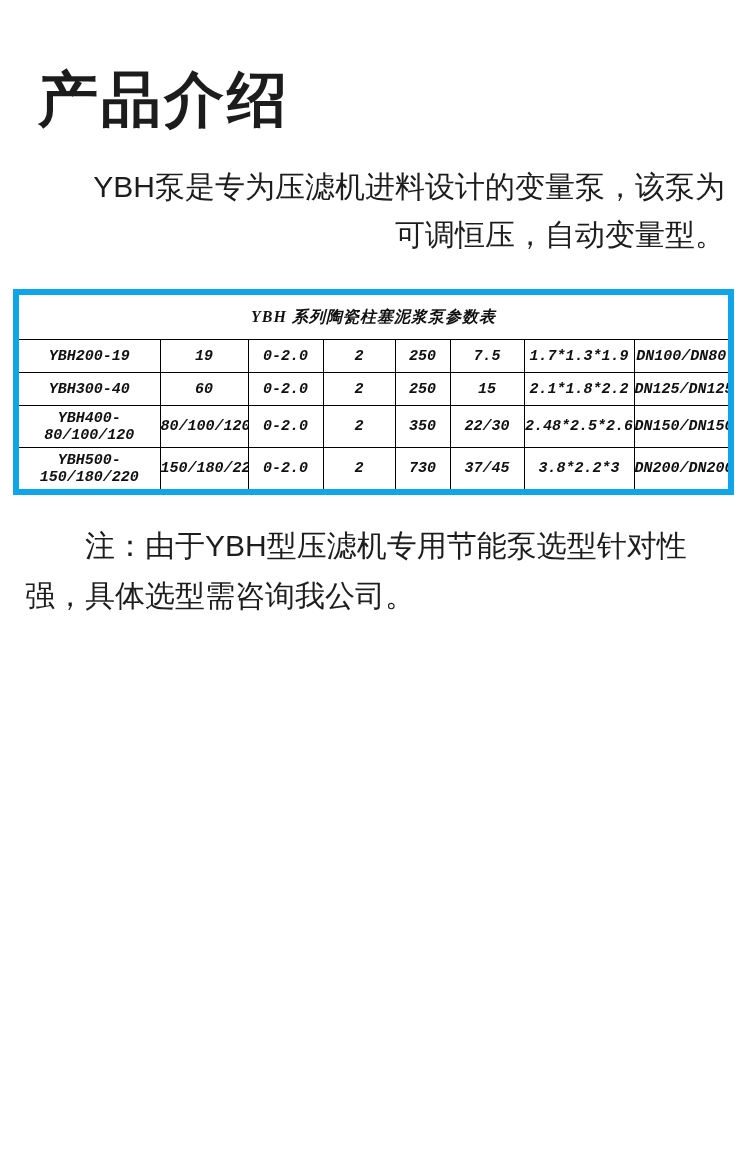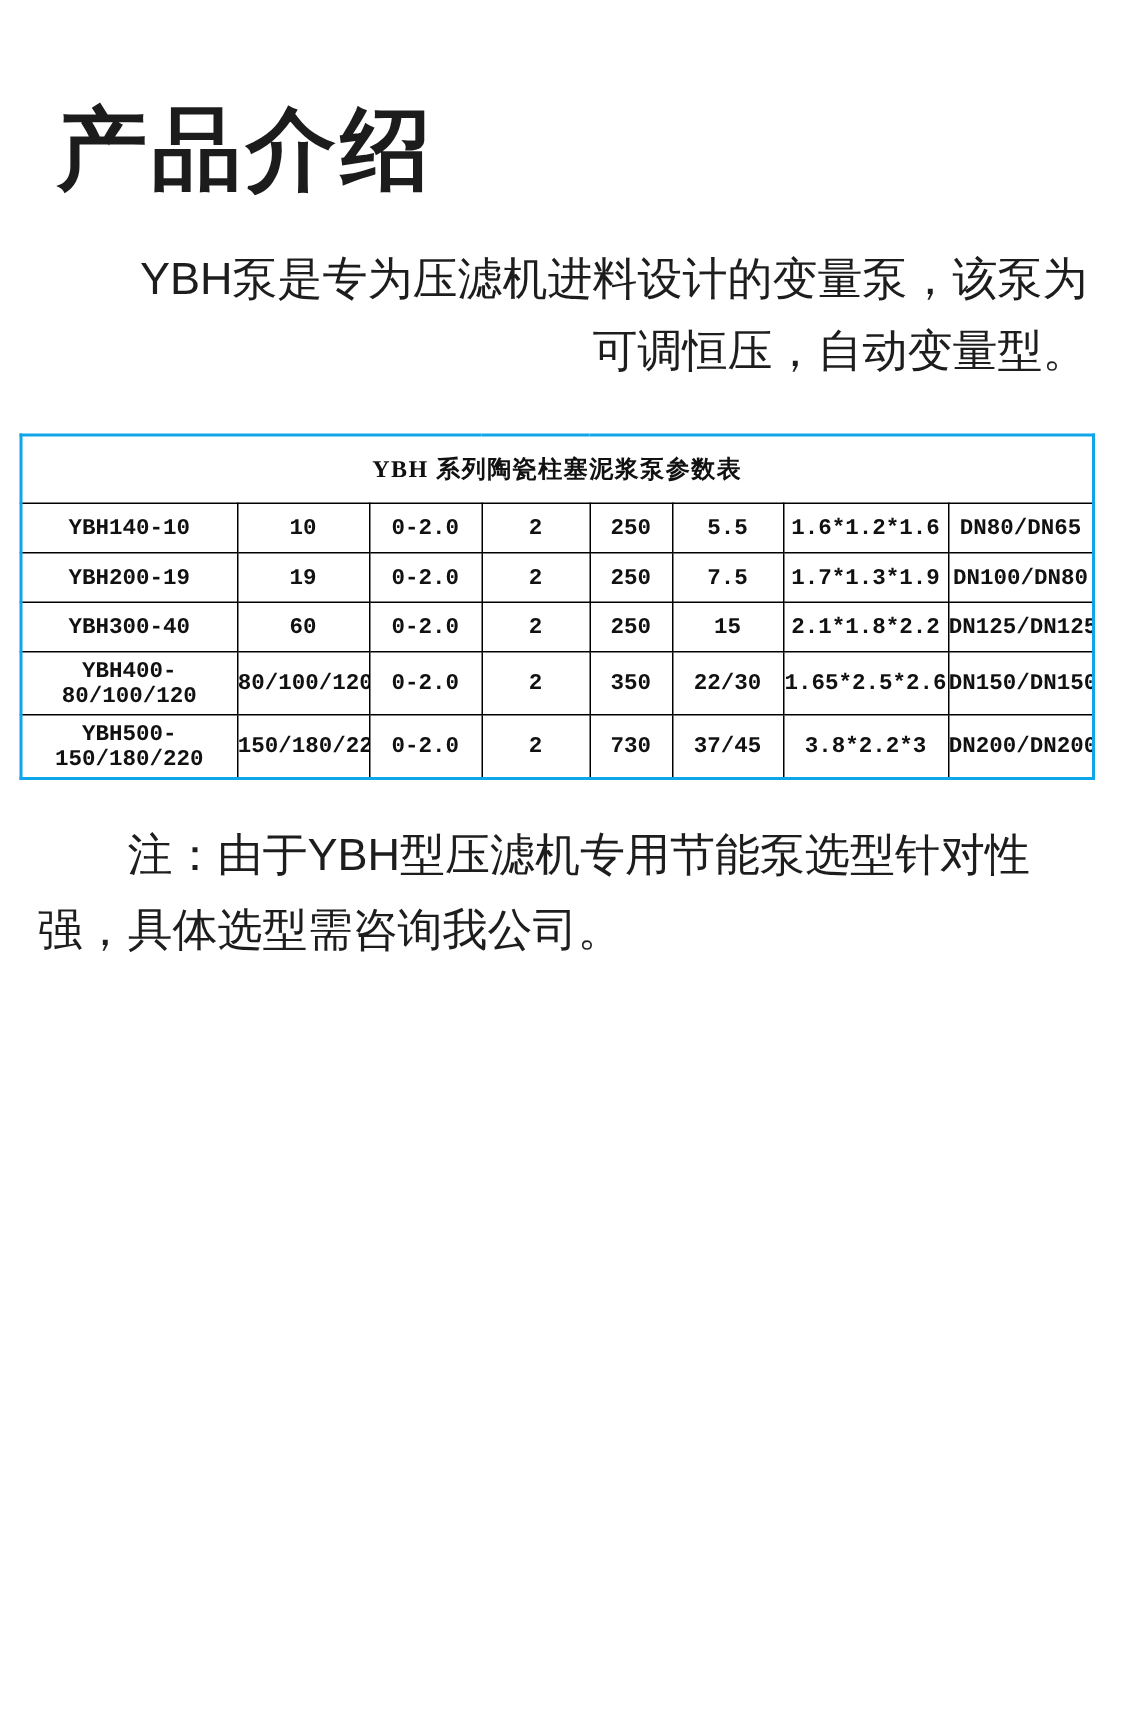--- a/index.html
+++ b/index.html
@@ -45,21 +45,22 @@
     text-align: right;
   }
   .desc-para {
     margin-top: 56px;
   }
   .spec-table {
     border-collapse: collapse;
     table-layout: fixed;
     width: 715px;
     margin: 30px 0 0 13px;
-    border: 2px solid #0ea5e9;
+    border: 6px solid #0ea5e9;
+    font-style: italic;
   }
   .spec-table td, .spec-table th {
     border: 1px solid #000000;
     text-align: center;
     vertical-align: middle;
     font-weight: bold;
     padding: 0;
     color: #111111;
     overflow: hidden;
   }
@@ -110,30 +111,20 @@
         <col style="width: 72px;">
         <col style="width: 55px;">
         <col style="width: 74px;">
         <col style="width: 110px;">
         <col style="width: 97px;">
       </colgroup>
     <tbody id="spec-body">
       <tr class="title-row">
         <td colspan="8" class="table-title-cell">YBH 系列陶瓷柱塞泥浆泵参数表</td>
       </tr>
-    <tr class="data-row">
-          <td>YBH140-10</td>
-          <td>10</td>
-          <td>0-2.0</td>
-          <td>2</td>
-          <td>250</td>
-          <td>5.5</td>
-          <td>1.6*1.2*1.6</td>
-          <td>DN80/DN65</td>
-        </tr>
         <tr class="data-row">
           <td>YBH200-19</td>
           <td>19</td>
           <td>0-2.0</td>
           <td>2</td>
           <td>250</td>
           <td>7.5</td>
           <td>1.7*1.3*1.9</td>
           <td>DN100/DN80</td>
         </tr>
@@ -147,21 +138,21 @@
           <td>2.1*1.8*2.2</td>
           <td>DN125/DN125</td>
         </tr>
         <tr class="data-row tall">
           <td>YBH400-80/100/120</td>
           <td>80/100/120</td>
           <td>0-2.0</td>
           <td>2</td>
           <td>350</td>
           <td>22/30</td>
-          <td>1.65*2.5*2.6</td>
+          <td>2.48*2.5*2.6</td>
           <td>DN150/DN150</td>
         </tr>
         <tr class="data-row tall">
           <td>YBH500-150/180/220</td>
           <td>150/180/220</td>
           <td>0-2.0</td>
           <td>2</td>
           <td>730</td>
           <td>37/45</td>
           <td>3.8*2.2*3</td>

